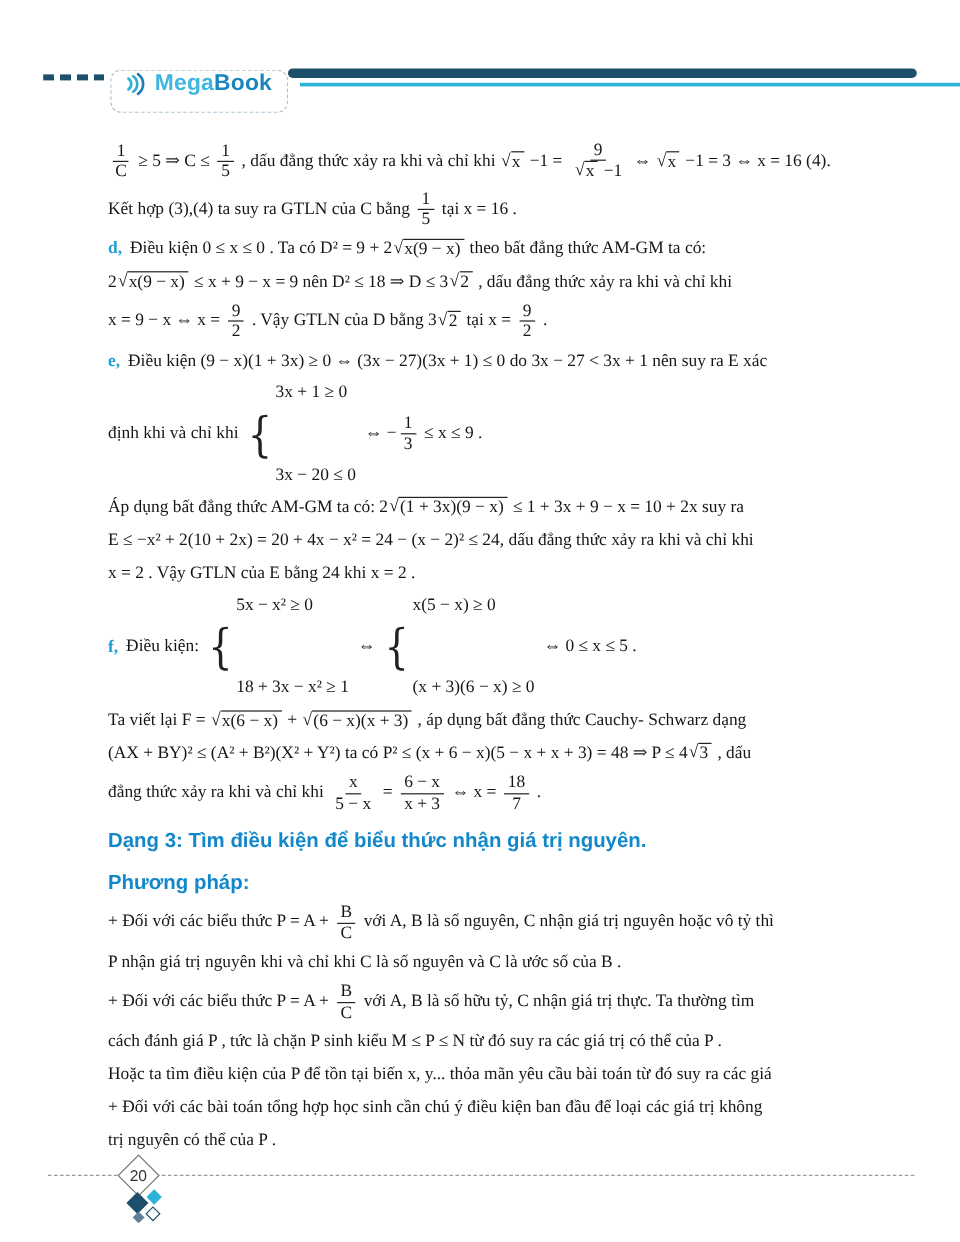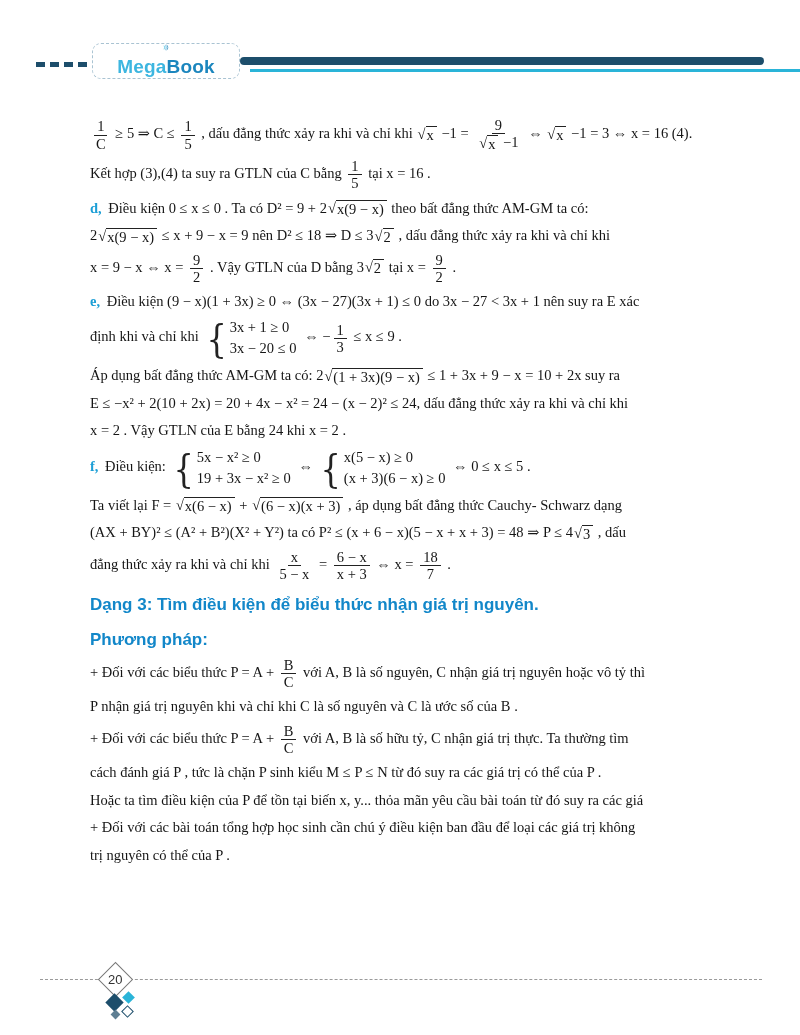--- a/index.html
+++ b/index.html
@@ -4,23 +4,23 @@
 <style>
   * { margin:0; padding:0; box-sizing:border-box; }
   html,body { background:#ffffff; }
   body { font-family:"Liberation Serif","DejaVu Serif",serif; }
   .page { position:relative; width:800px; height:1035px; background:#fff; overflow:hidden; }
 
   
   .header { position:absolute; top:42px; left:0; right:0; height:44px; }
   .hdr-dash-left { position:absolute; left:36px; top:20px; width:54px; height:5px;
     background:repeating-linear-gradient(90deg,#1d4e6b 0 9px,transparent 9px 14px); }
-  .logo-box { position:absolute; left:92px; top:1px; width:148px; height:36px;
-    border:1.5px dashed #a9c3d2; border-radius:9px; display:flex; align-items:center;
-    gap:5px; padding:0 9px; background:#fff;flex-direction:column; }
+  .logo-box { position:absolute; left:92px; top:16px; width:148px; height:36px;
+    border:1.5px dashed #a9c3d2; border-radius:9px; display:flex; align-items:flex-start;
+    gap:5px; padding:0 9px; background:#fff; }
   .logo-text { font-family:"Liberation Sans","DejaVu Sans",sans-serif; font-weight:bold;
     font-size:19px; letter-spacing:0.2px; }
   .logo-text .mega { color:#3db6e0; }
   .logo-text .book { color:#1b86be; }
   .hdr-bar { position:absolute; left:240px; top:15px; width:524px; height:8px;
     background:#1d4e6b; border-radius:4px; }
   .hdr-teal { position:absolute; left:250px; top:27px; right:0; height:2.5px; background:#2ab4d8; }
 
   
   .content { position:absolute; left:90px; top:112px; width:645px; font-size:14.5px; color:#151515; }
@@ -34,21 +34,21 @@
     vertical-align:middle; margin:0 3px; line-height:1.12; }
   .mnum { display:block; border-bottom:1px solid #222; padding:0 3px; }
   .mden { display:block; padding:0 3px; }
   .msqrt { display:inline-flex; align-items:flex-start; white-space:nowrap;
     vertical-align:middle; margin:0 1px; }
   .mrad { line-height:1.2; }
   .mrand { border-top:1px solid #222; padding:0 3px 0 1px; line-height:1.2; }
   .mcases { display:inline-flex; align-items:center; vertical-align:middle; margin:0 4px; }
   .mbrace { font-size:2.2em; font-weight:300; line-height:0.9; margin-right:3px;
     transform:scaleY(1.25); font-family:"DejaVu Serif",serif; color:#222; }
-  .mcol { display:inline-flex; flex-direction:column; align-items:flex-start; }
+  .mcol { display:inline-flex; flex-direction:column; align-items:flex-start;gap:48px; }
   .mrow { line-height:1.45; }
 
   
   .footer { position:absolute; left:0; right:0; top:966px; height:64px; }
   .footer-dash { position:absolute; left:40px; right:38px; top:13px;
     border-top:1.5px dashed #9a9a9a; }
   .page-medal { position:absolute; left:103px; top:1px; width:25px; height:25px;
     border:1px solid #777; transform:rotate(45deg); background:#fff;
     display:flex; align-items:center; justify-content:center; }
   .page-medal .num { transform:rotate(-45deg); font-size:13px; color:#333;
@@ -137,21 +137,21 @@
       <div class="content-line">Áp dụng bất đẳng thức AM-GM ta có:  2<span class="msqrt">
           <span class="mrad">√</span>
           <span class="mrand">(1 + 3x)(9 − x)</span>
         </span> ≤ 1 + 3x + 9 − x = 10 + 2x   suy ra</div>
       <div class="content-line">E ≤ −x² + 2(10 + 2x) = 20 + 4x − x² = 24 − (x − 2)² ≤ 24, dấu đẳng thức xảy ra khi và chỉ khi</div>
       <div class="content-line">x = 2 . Vậy GTLN của  E  bằng 24 khi  x = 2 .</div>
       <div class="content-line"><span class="prefix">f, </span>Điều kiện: <span class="mcases">
           <span class="mbrace">{</span>
           <span class="mcol">
             <span class="mrow">5x − x² ≥ 0</span>
-            <span class="mrow">19 + 3x − x² ≥ 0</span>
+            <span class="mrow">18 + 3x − x² ≥ 1</span>
           </span>
         </span> ⇔ <span class="mcases">
           <span class="mbrace">{</span>
           <span class="mcol">
             <span class="mrow">x(5 − x) ≥ 0</span>
             <span class="mrow">(x + 3)(6 − x) ≥ 0</span>
           </span>
         </span> ⇔ 0 ≤ x ≤ 5 .</div>
       <div class="content-line">Ta viết lại  F = <span class="msqrt">
           <span class="mrad">√</span>

